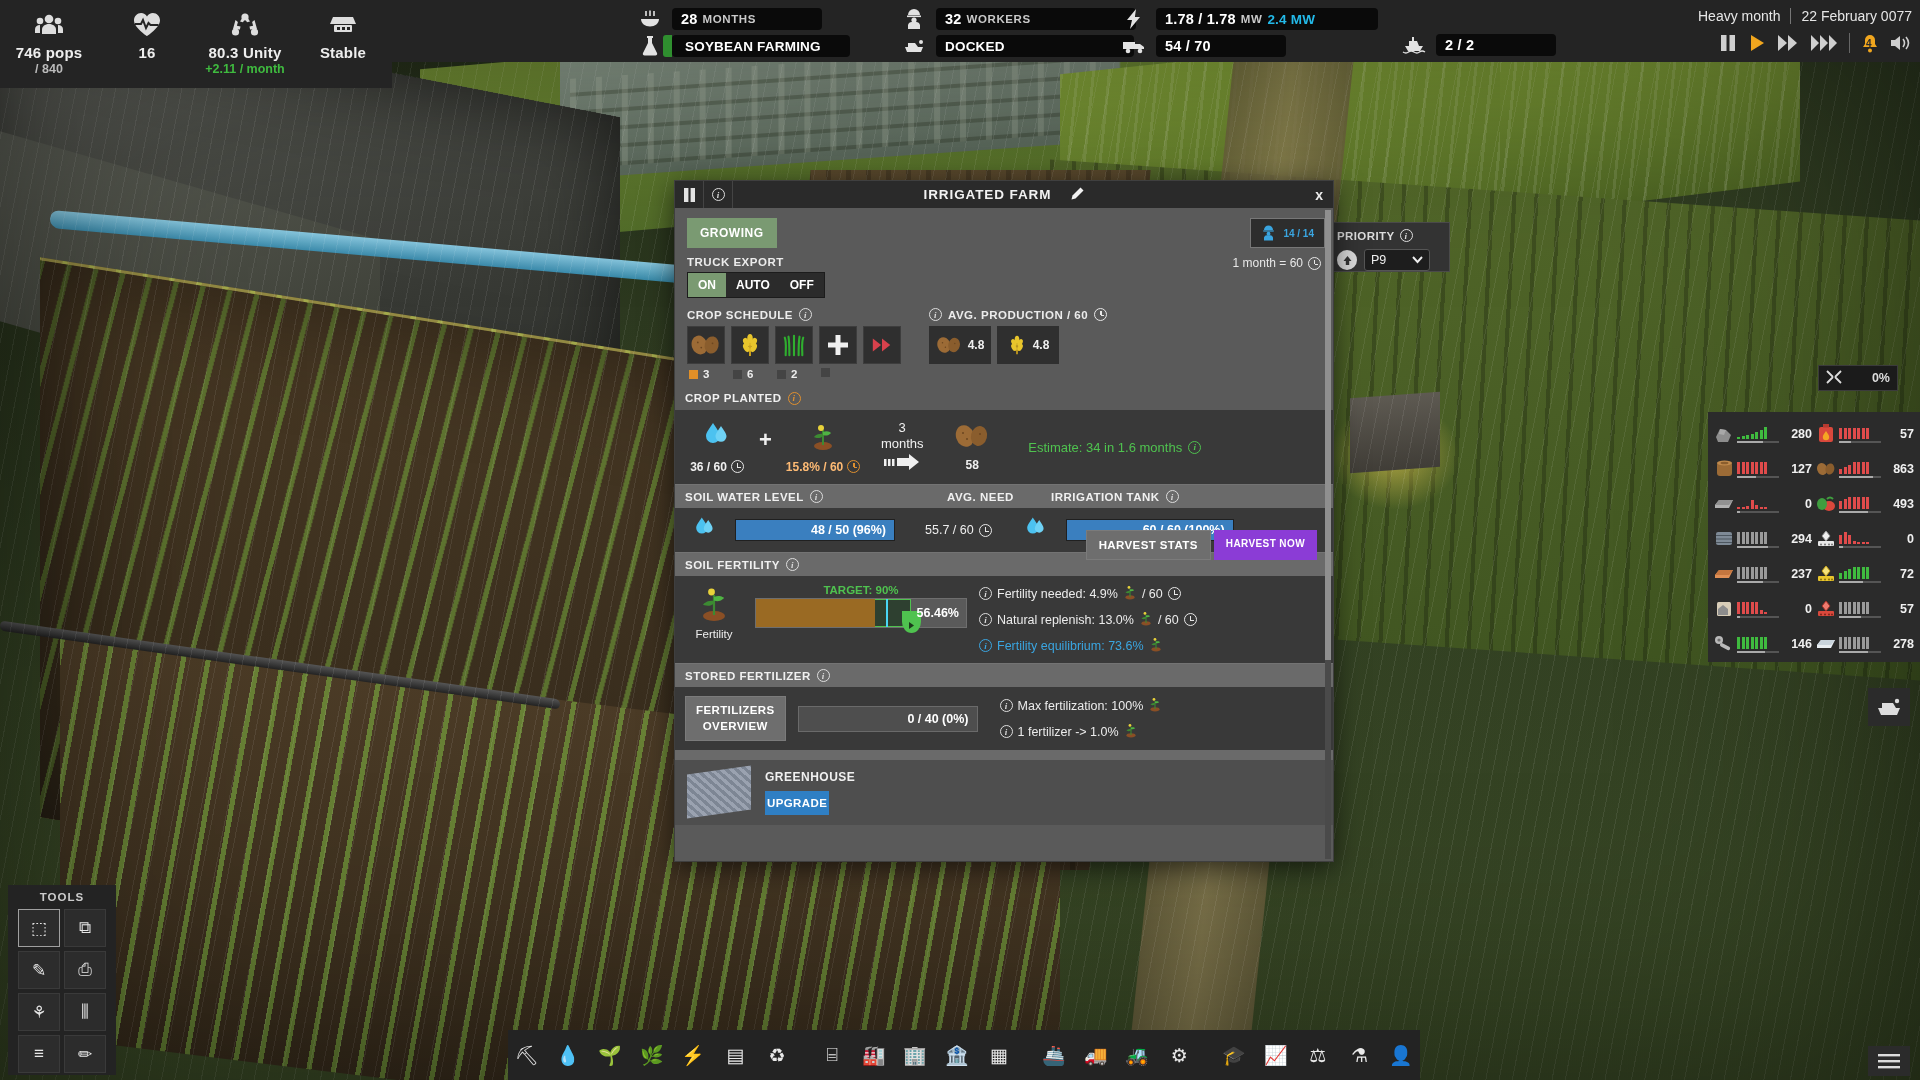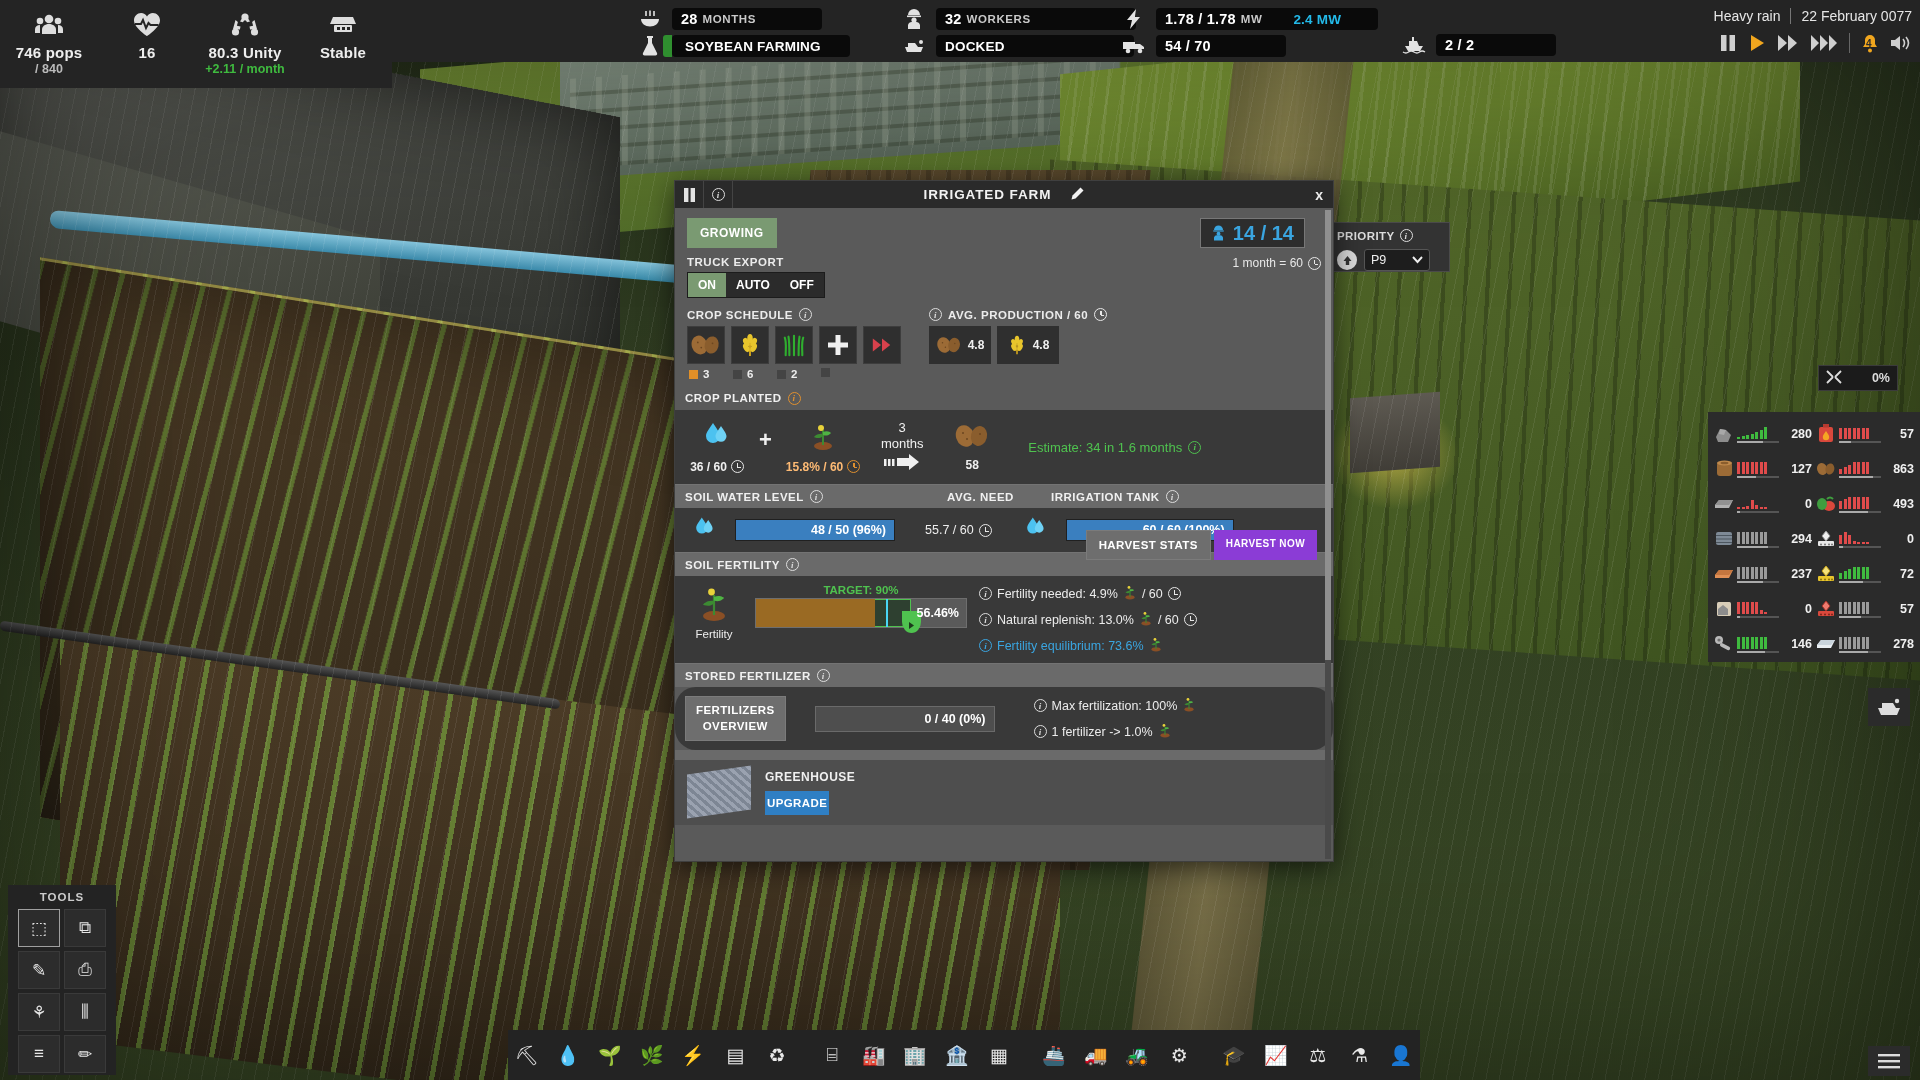--- a/index.html
+++ b/index.html
@@ -147,21 +147,21 @@
   .tc-row { display: flex; align-items: center; gap: 8px; height: 22px;}
   .tc-icon { width: 28px; text-align:center; color:#e2e2e2; display:flex; align-items:center; justify-content:center;}
   .tc-pill {
     background: #0a0a0a; border-radius: 4px; height: 22px; min-width: 120px;
     display:flex; align-items:center; padding: 0 9px; gap: 5px;
     font-size: 13.5px; font-weight: bold; color:#fff; letter-spacing:.2px;
   }
   .tc-pill .num { font-size: 14.5px; }
   .tc-pill .unit { font-size: 11.5px; color: #c9c9c9; letter-spacing: .6px; }
   .greenbar { width: 9px; height: 22px; background: #2f8f2f; border-radius: 3px 0 0 3px; margin-left:-9px;}
-  .mw-extra { color: #23b9e8; font-size: 13.5px; font-weight: bold; margin-left: 26px; }
+  .mw-extra { color: #23b9e8; font-size: 13.5px; font-weight: bold; }
 
   #top-right-bar {
     position: absolute; right: 0; top: 0; width: 210px; height: 62px;
     background: #242424; z-index: 40;
   }
   #weatherdate {
     position: absolute; right: 8px; top: 5px; height: 22px;
     display:flex; align-items:center; gap:10px;
     font-size: 14px; color: #e6e6e6; z-index: 41;
   }
@@ -278,23 +278,23 @@
     border-top: 1px solid #737373;
   }
   .sec-body { background: #393939; padding: 8px 10px; }
 
   .row-top { padding: 10px 12px 0 12px; position: relative; }
   .badge-growing {
     background:#7a9a72; color:#fff; font-size: 12px; font-weight:bold; letter-spacing:.5px;
     padding: 8px 13px; display:inline-block;
   }
   .worker-box {
-    position:absolute; right: 28px; top: 10px;
+    position:absolute; right: 8px; top: 10px;
     background:#2d2d2d; border:1px solid #777; height: 30px; padding: 0 10px;
-    display:flex; align-items:center; gap:7px; color:#3aa5e0; font-weight:bold; font-size:20px;
+    display:flex; align-items:center; gap:7px; color:#3aa5e0; font-weight:bold; font-size:10px;
   }
   .month-eq {
     position:absolute; right: 12px; top: 48px; display:flex; align-items:center; gap:5px;
     font-size: 12px; color:#e8e8e8;
   }
   .lbl-plain { font-size: 11.5px; font-weight: bold; letter-spacing:.5px; color:#ececec; }
 
   .seg {
     display:inline-flex; border:1px solid #1c1c1c; margin-top: 4px;
   }
@@ -381,21 +381,21 @@
   .fert-tick { position:absolute; top:0; bottom:0; width: 2px; background:#49d6f5; left: 62%;}
   .fert-marker {
     position:absolute; left: 73.6%; top: 27px; width: 19px; height: 22px; margin-left: -9px;
     background:#4fc24f; border-radius: 0 0 50% 50%; display:flex; align-items:flex-end; justify-content:center;
     font-size: 9px; color:#1c3a1c; padding-bottom:3px;
   }
   .fert-info { display:flex; flex-direction:column; gap: 7px; font-size: 12.5px; color:#ececec; }
   .fert-info div { display:flex; align-items:center; gap: 5px; }
   .fert-info div.blue { color:#3aa5e0; }
 
-  .stored-row { display:flex; align-items:center; background:#393939; padding: 9px 10px; gap: 29px; border-radius: 21px;}
+  .stored-row { display:flex; align-items:center; background:#393939; padding: 9px 10px; gap: 12px;}
   .stored-bar {
     background:#4e4e4e; border:1px solid #6a6a6a; height: 26px; width: 180px;
     display:flex; align-items:center; justify-content:flex-end; padding-right: 8px;
     font-size: 12.5px; font-weight:bold; color:#fff;
   }
   .greenhouse-row { display:flex; align-items:flex-start; gap: 14px; background:#4e4e4e; padding: 10px 12px;}
   .gh-thumb {
     width: 64px; height: 44px; background:
       repeating-linear-gradient(45deg,#9aa2b0 0 3px,#7d8694 3px 6px);
     transform: skewY(-8deg);
@@ -577,21 +577,21 @@
       </div>
       <div class="tc-pill" style="width:92px">
         <span class="num">2 / 2</span>
       </div>
     </div>
   </div>
 </div>
 
 <div id="top-right-bar"></div>
 <div id="weatherdate">
-  <span>Heavy rain</span>
+  <span>Heavy month</span>
   <span class="sep"></span>
   <span>22 February 0077</span>
 </div>
 <div id="speedbar">
   <span class="spd">
     <svg width="18" height="18" viewBox="0 0 18 18">
         <rect x="2" y="1" width="5.5" height="16" fill="#cfcfcf"></rect>
         <rect x="10.5" y="1" width="5.5" height="16" fill="#cfcfcf"></rect>
       </svg>
   </span>

